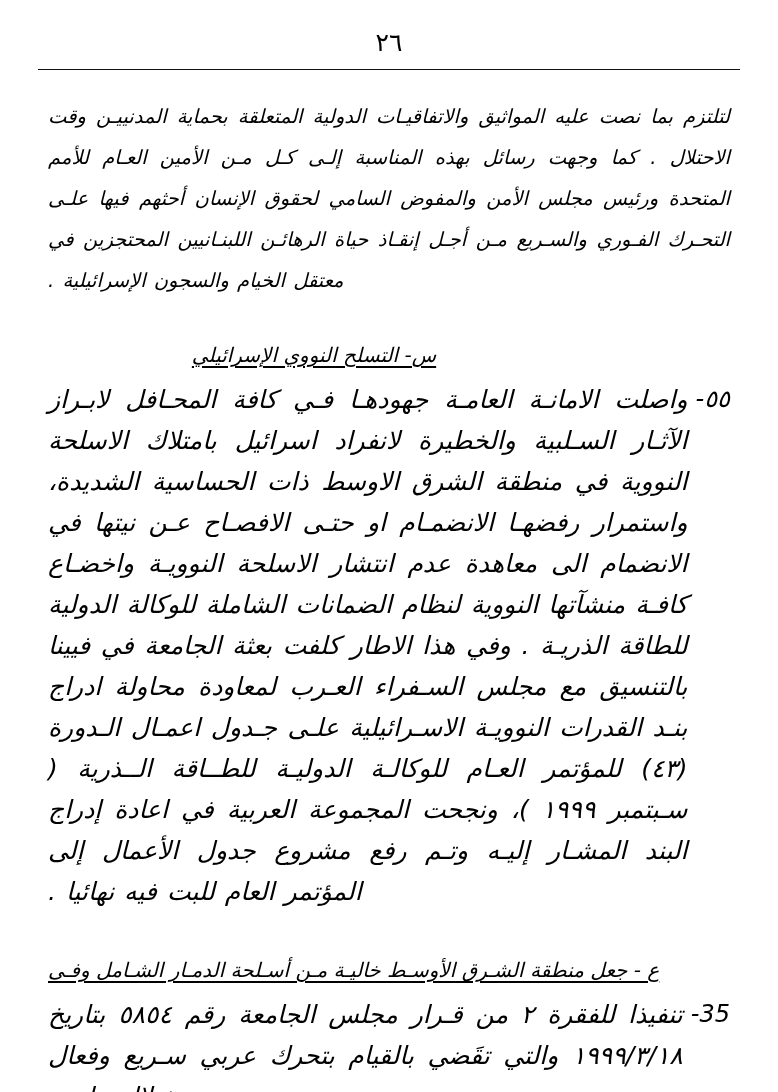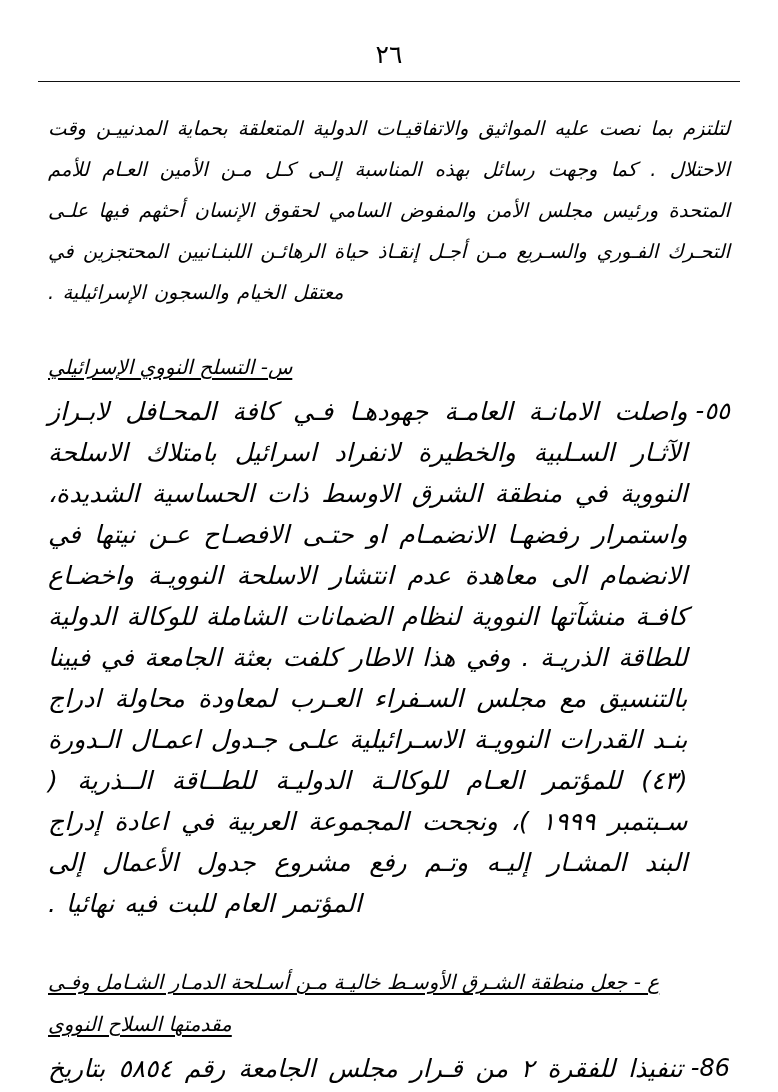--- a/index.html
+++ b/index.html
@@ -19,21 +19,21 @@
     width: 778px;
     height: 1092px;
     box-sizing: border-box;
     padding: 0 36px;
     position: relative;
   }
   .page-number {
     text-align: center;
     font-size: 25px;
     letter-spacing: 2px;
-    padding-top: 40px;
+    padding-top: 28px;
     padding-bottom: 6px;
     font-family: "DejaVu Sans", "Liberation Sans", sans-serif;
   }
   .rule-top {
     border-top: 1.6px solid #111;
     margin: 6px 2px 0 2px;
   }
   .content {
     padding: 26px 12px 0 12px;
     direction: rtl;
@@ -54,21 +54,21 @@
   }
   .heading {
     font-size: 20px;
     line-height: 40px;
     margin: 18px 0 2px 0;
     text-align: left;
     text-decoration: underline;
     text-underline-offset: 4px;
   }
   .heading.right-align {
-    text-align: left;
+    text-align: center;
     padding-right: 150px;
   }
   .numbered {
     display: flex;
     flex-direction: row;
     align-items: flex-start;
     margin: 4px 0 0 0;
   }
   .numbered .num {
     flex: 0 0 auto;
@@ -139,23 +139,22 @@
     <div class="heading right-align">س- التسلح النووي الإسرائيلي</div>
 
     <div class="numbered">
       <div class="num">٥٥-</div>
       <div class="body end-left">واصلت الامانـة العامـة جهودهـا فـي كافة المحـافل لابـراز الآثـار السـلبية والخطيرة لانفراد اسرائيل بامتلاك الاسلحة النووية في منطقة الشرق الاوسط ذات الحساسية الشديدة، واستمرار رفضهـا الانضمـام او حتـى الافصـاح عـن نيتها في الانضمام الى معاهدة عدم انتشار الاسلحة النوويـة واخضـاع كافـة منشآتها النووية لنظام الضمانات الشاملة للوكالة الدولية للطاقة الذريـة . وفي هذا الاطار كلفت بعثة الجامعة في فيينا بالتنسيق مع مجلس السـفراء العـرب لمعاودة محاولة ادراج بنـد القدرات النوويـة الاسـرائيلية علـى جـدول اعمـال الـدورة (٤٣) للمؤتمر العـام للوكالـة الدوليـة للطــاقة الــذرية ( سـبتمبر ١٩٩٩ )، ونجحت المجموعة العربية في اعادة إدراج البند المشـار إليـه وتـم رفع مشروع جدول الأعمال إلى المؤتمر العام للبت فيه نهائيا .</div>
     </div>
 
     <div class="spacer-md"></div>
 
     <div class="heading">ع - جعل منطقة الشـرق الأوسـط خاليـة مـن أسـلحة الدمـار الشـامل وفـى</div>
-    <div class="heading" style="margin-top:0;">مقدمتها السلاح النووى</div>
 
     <div class="numbered">
-      <div class="num">86-</div>
+      <div class="num">35-</div>
       <div class="body end-left">تنفيذا للفقرة ٢ من قـرار مجلس الجامعة رقم ٥٨٥٤ بتاريخ ١٩٩٩/٣/١٨ والتي تقَضي بالقيام بتحرك عربي سـريع وفعال مـن خـلال جامعة</div>
     </div>
 
   </div>
 
 
 </div>
 
 </body></html>

